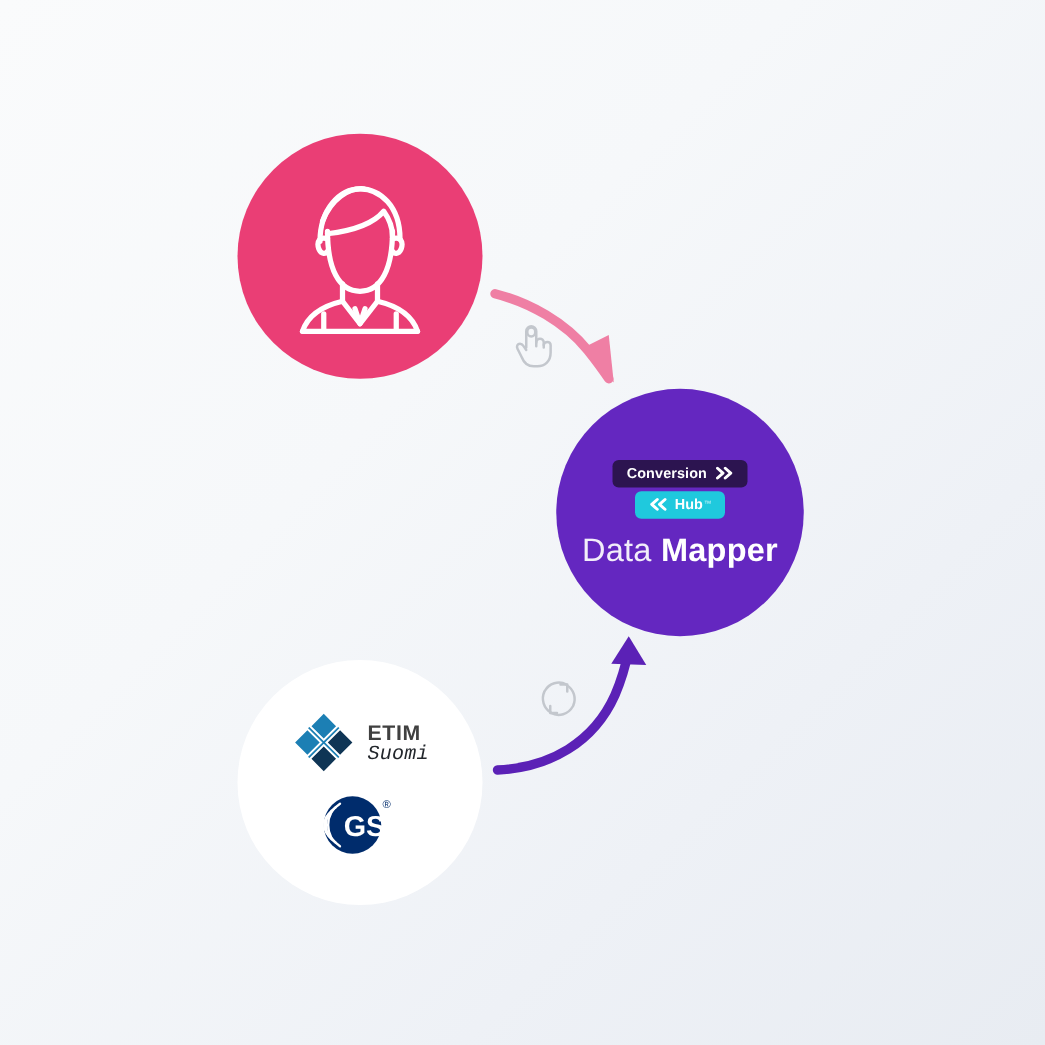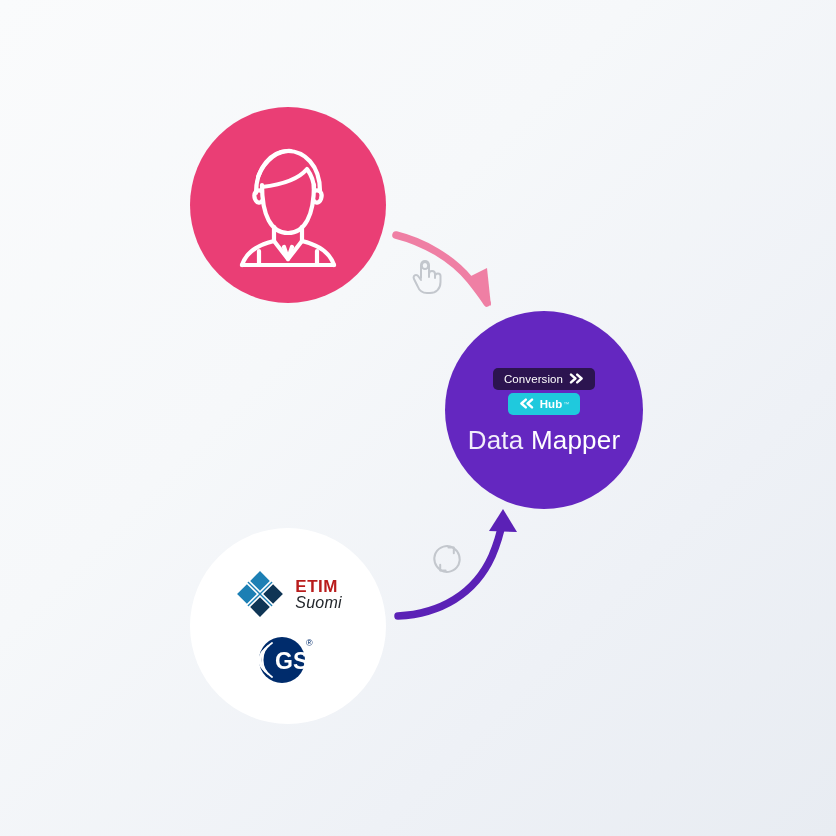--- a/index.html
+++ b/index.html
@@ -64,21 +64,21 @@
     border-radius: 5px;
     box-sizing: border-box;
     white-space: nowrap;
   }
   #conversion-badge {
     background: #2c1450;
     color: #ffffff;
     height: 22px;
     padding: 0 11px;
     font-size: 11.5px;
-    font-weight: normal;
+    font-weight: bold;
     letter-spacing: 0.1px;
   }
   #conversion-badge .chev {
     margin-left: 6px;
     display: inline-flex;
     align-items: center;
   }
   #hub-badge {
     background: #1fc9dd;
     color: #ffffff;
@@ -101,21 +101,21 @@
     opacity: 0.75;
     font-weight: normal;
   }
   #mapper-title {
     color: #ffffff;
     font-size: 26px;
     line-height: 1;
     letter-spacing: 0.2px;
   }
   #mapper-title .light { font-weight: 400; opacity: 0.92; }
-  #mapper-title .bold  { font-weight: normal; }
+  #mapper-title .bold  { font-weight: bold; }
 
   
   #standards-node {
     left: 190px;
     top: 528px;
     width: 196px;
     height: 196px;
     background: #ffffff;
     display: flex;
     flex-direction: column;
@@ -129,28 +129,29 @@
     margin-bottom: 14px;
   }
   #etim-wordmark {
     display: flex;
     flex-direction: column;
     line-height: 1.0;
   }
   #etim-name {
     font-size: 17px;
     font-weight: bold;
-    color: #b91c1c;
+    color: #404040;
     letter-spacing: 0.5px;
   }
   #etim-sub {
     font-size: 16px;
     font-style: italic;
     color: #23272c;
     letter-spacing: 0.2px;
+    font-family: Liberation Mono, monospace;
   }
   #gs1-logo { display: block; }
 
   
   #connectors {
     position: absolute;
     left: 0;
     top: 0;
     width: 836px;
     height: 836px;

